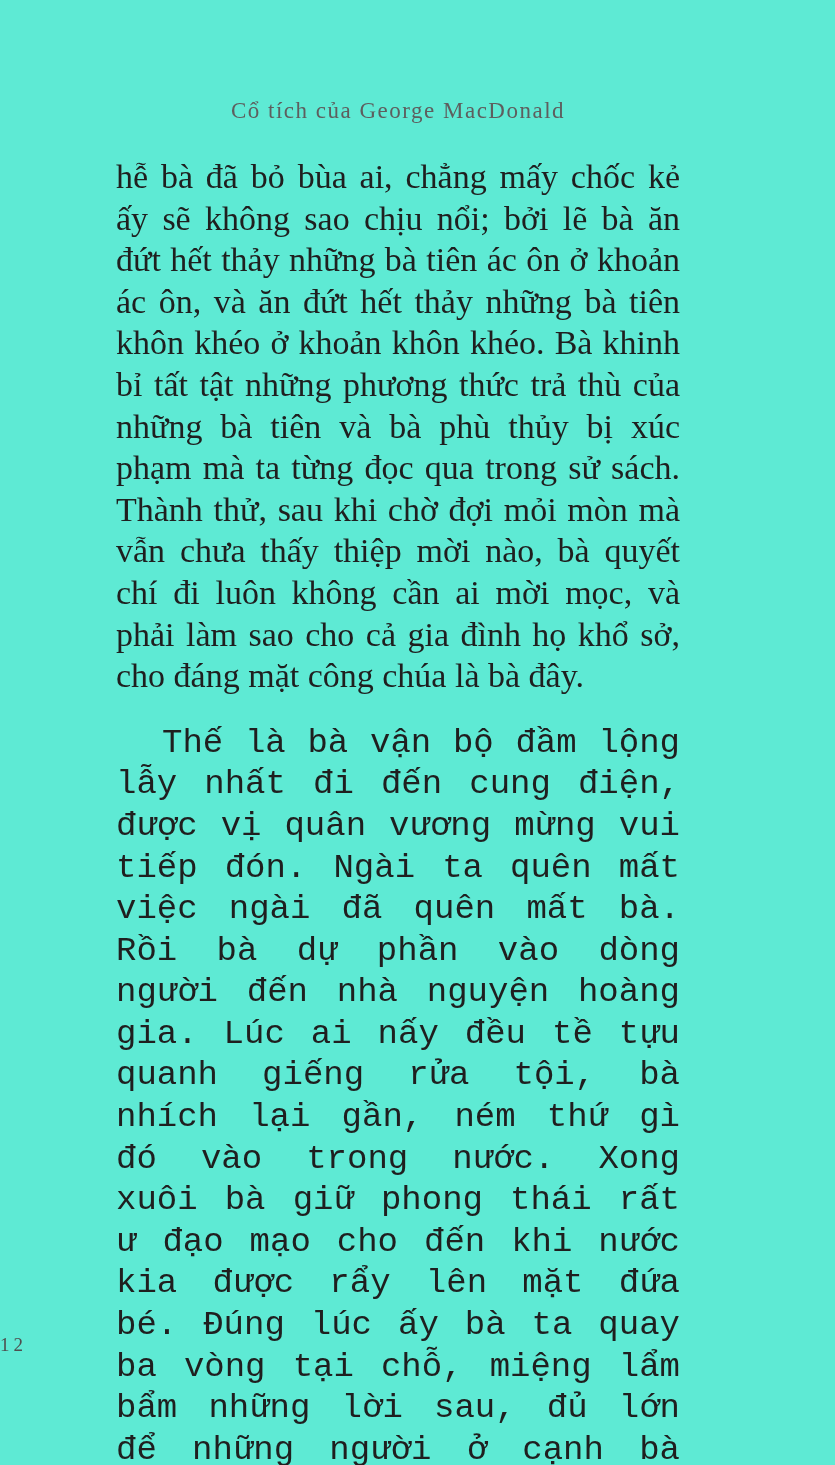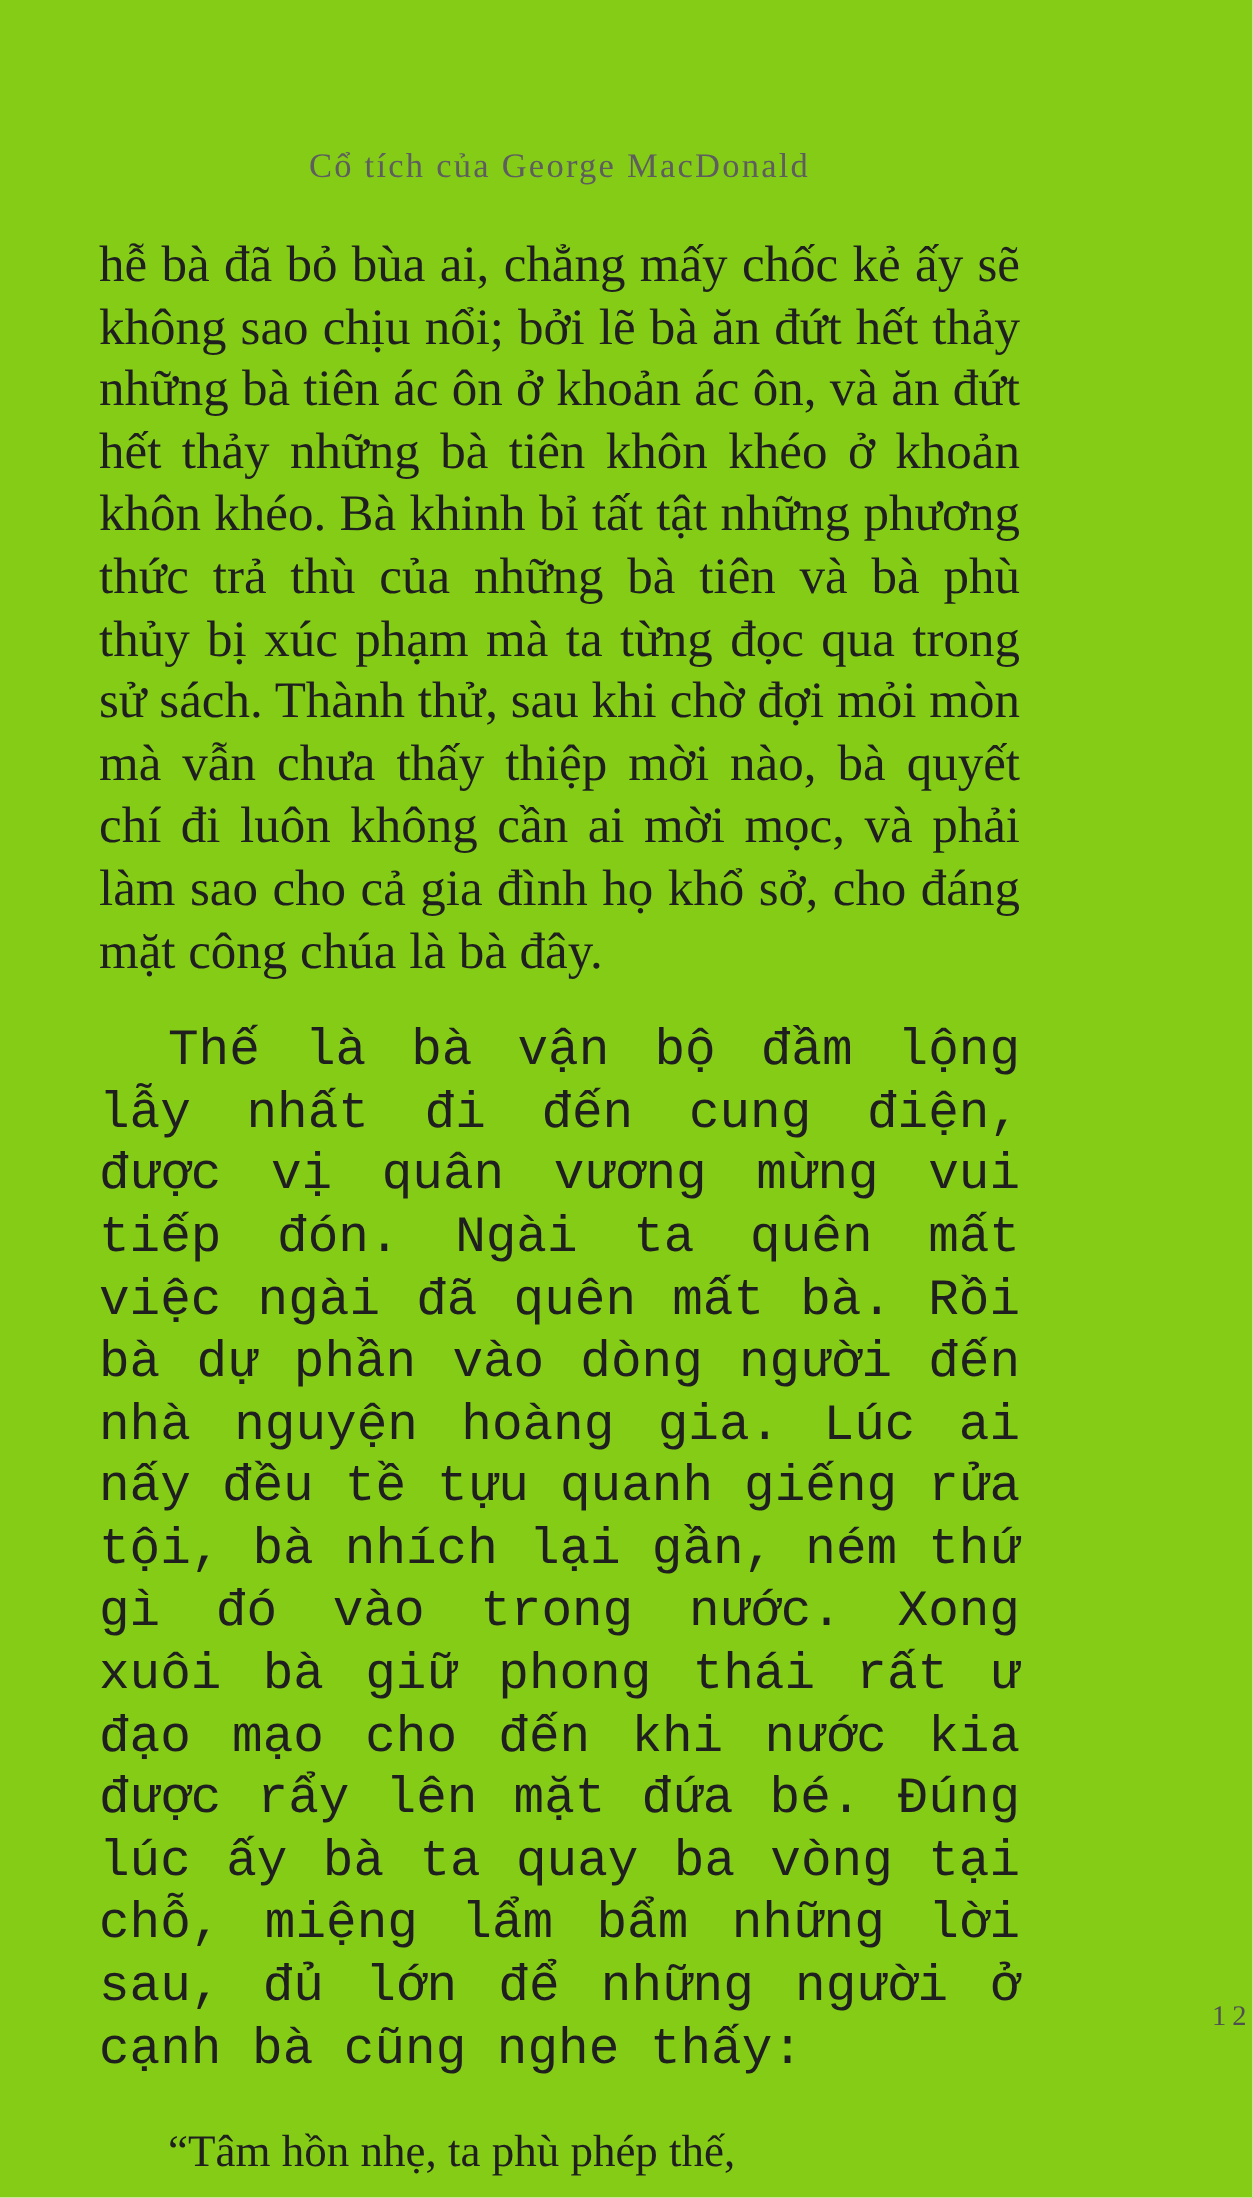--- a/index.html
+++ b/index.html
@@ -5,22 +5,22 @@
   html, body {
     margin: 0;
     padding: 0;
     background: #ffffff;
   }
   .page {
     position: relative;
     width: 835px;
     height: 1465px;
     box-sizing: border-box;
-    background: #84cc16;
-    padding: 98px 155px 0 66px;
+    background: #5eead4;
+    padding: 98px 155px 0 116px;
     overflow: hidden;
     font-family: "Liberation Serif", "DejaVu Serif", serif;
   }
   .running-header {
     text-align: center;
     font-size: 23px;
     color: #5e5e5e;
     letter-spacing: 1.5px;
     margin: 0 0 32px 0;
     font-family: "Liberation Serif", "DejaVu Serif", serif;
@@ -45,21 +45,21 @@
     margin: 0 0 24px 0;
     padding-left: 46px;
     color: #1f1f1f;
     text-align: left;
   }
   .page-number {
     position: absolute;
     top: 1334px;
     left: 0;
     width: 835px;
-    text-align: right;
+    text-align: left;
     font-size: 19px;
     color: #4f4f4f;
     letter-spacing: 4px;
     font-family: "Liberation Serif", "DejaVu Serif", serif;
   }
 </style>
 </head>
 <body>
 
 <div class="page">

